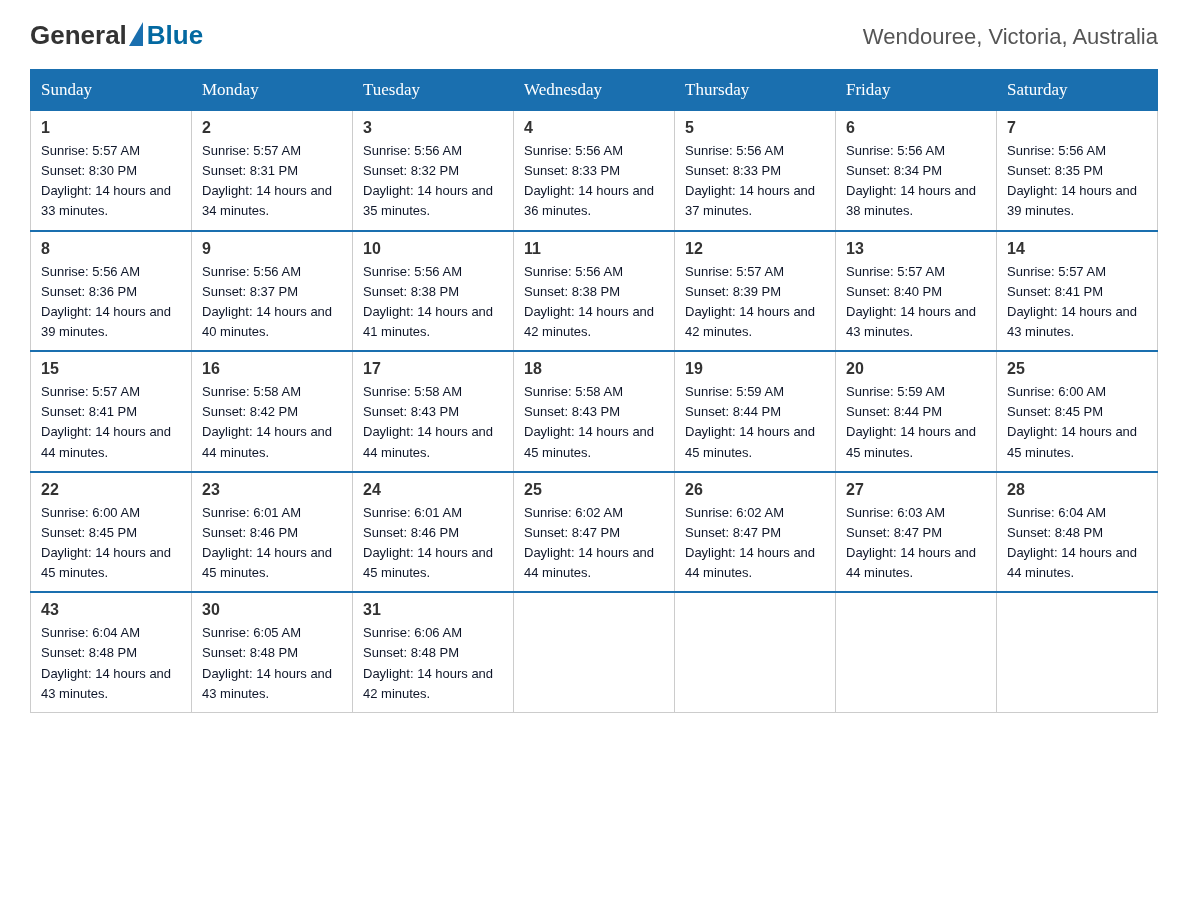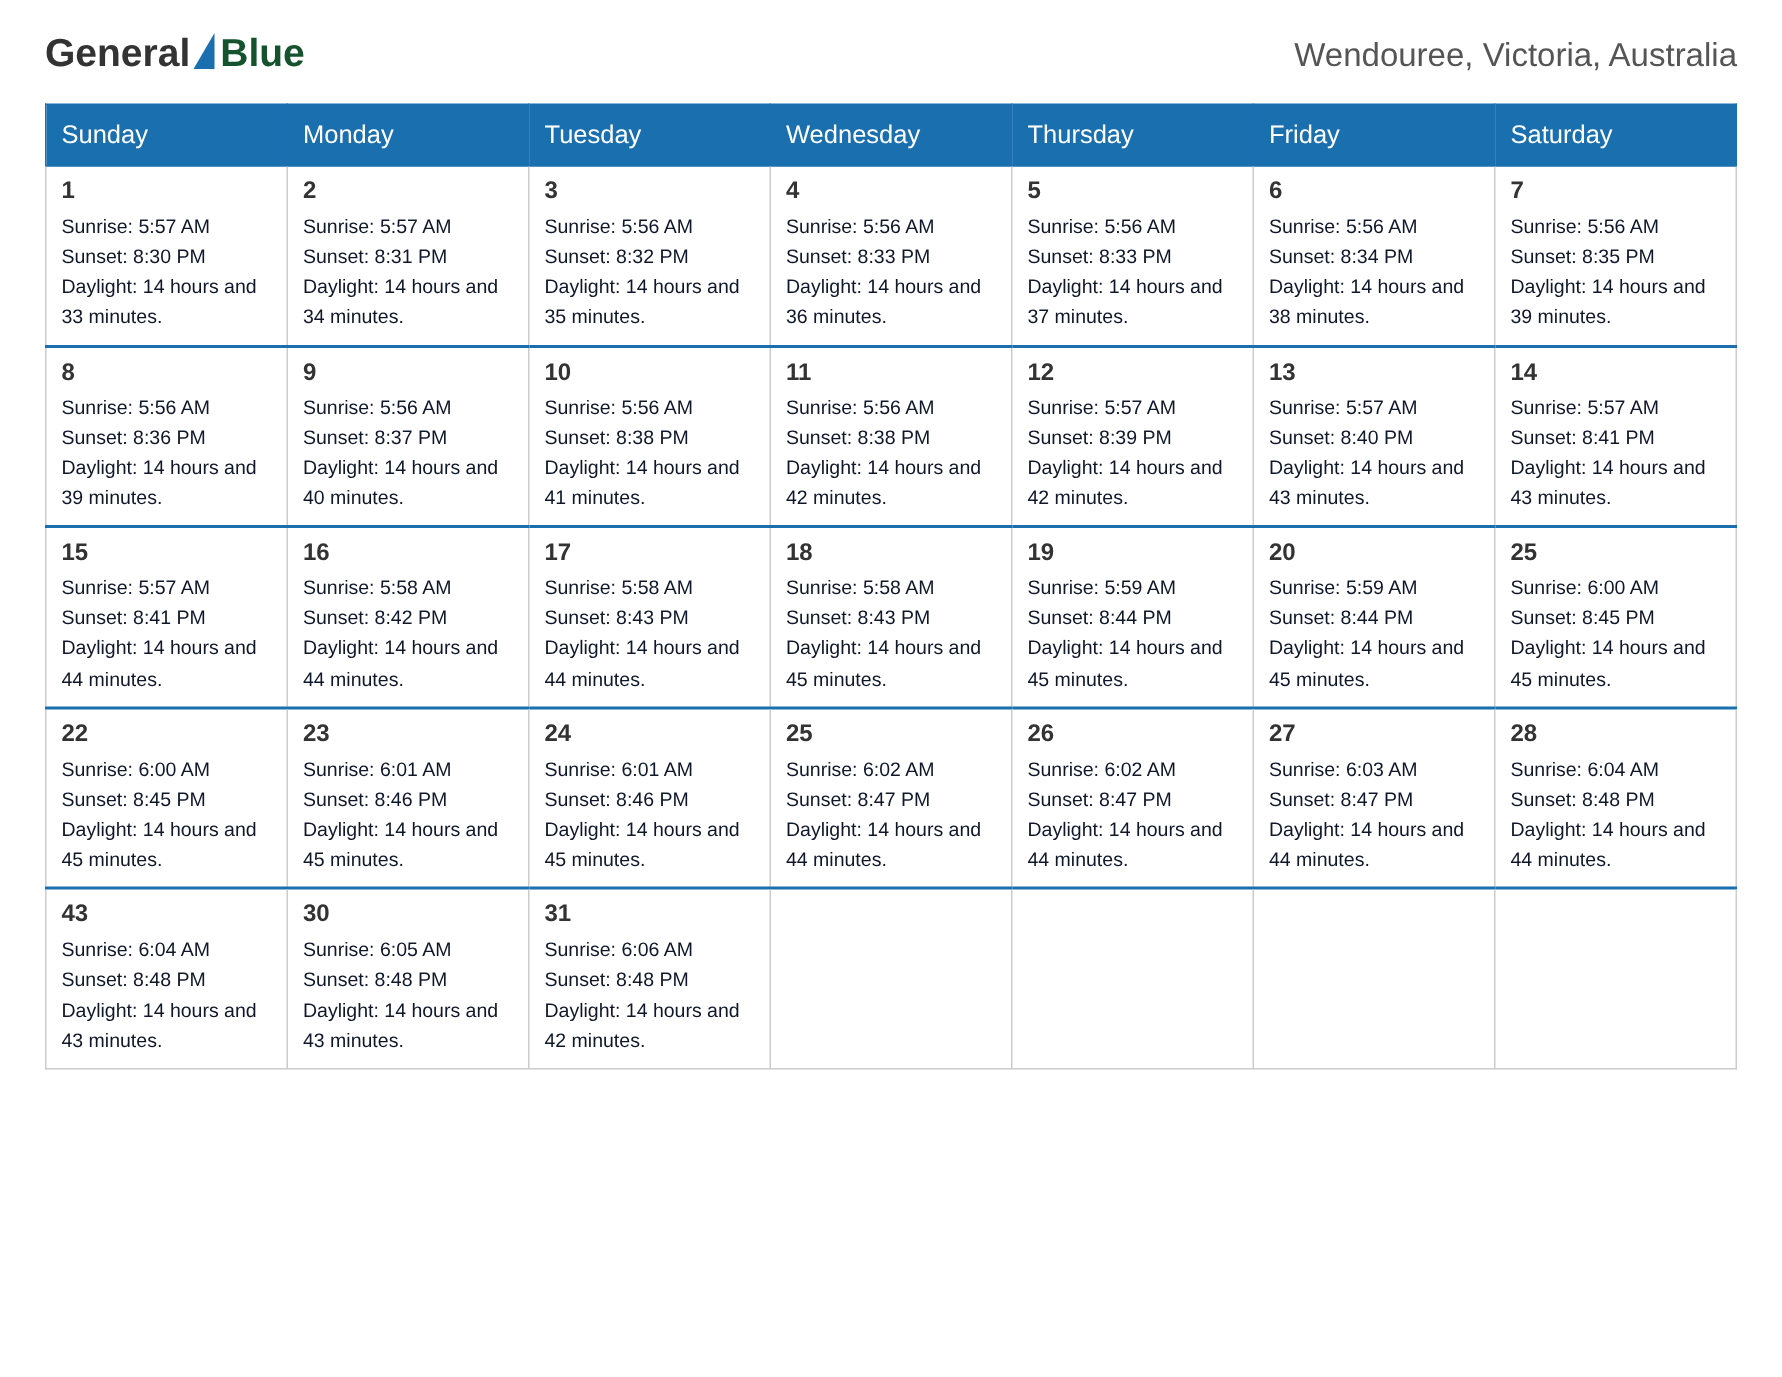--- a/index.html
+++ b/index.html
@@ -27,21 +27,21 @@
       border-left: 14px solid transparent;
       border-right: 0px solid transparent;
       border-bottom: 24px solid #1a6faf;
       display: inline-block;
       margin-left: 2px;
       margin-top: -4px;
     }
     .logo-blue {
       font-size: 26px;
       font-weight: bold;
-      color: #14532d;
+      color: #0369a1;
       margin-left: 4px;
     }
     .logo-wrapper {
       display: flex;
       flex-direction: row;
       align-items: flex-start;
     }
     .logo-row1 {
       display: flex;
       align-items: center;
@@ -66,20 +66,21 @@
       border: 1px solid #ccc;
     }
     .calendar th {
       background-color: #1a6faf;
       color: #fff;
       padding: 10px 10px;
       text-align: left;
       font-size: 17px;
       font-weight: normal;
       border: 1px solid #1a6faf;
+      font-family: Liberation Serif, serif;
     }
     .calendar td {
       vertical-align: top;
       padding: 8px 10px;
       border: 1px solid #ccc;
       width: 14.28%;
       min-height: 100px;
     }
     .day-number {
       font-size: 16px;

